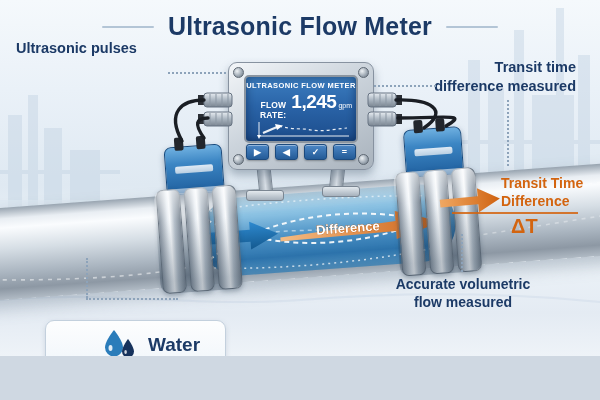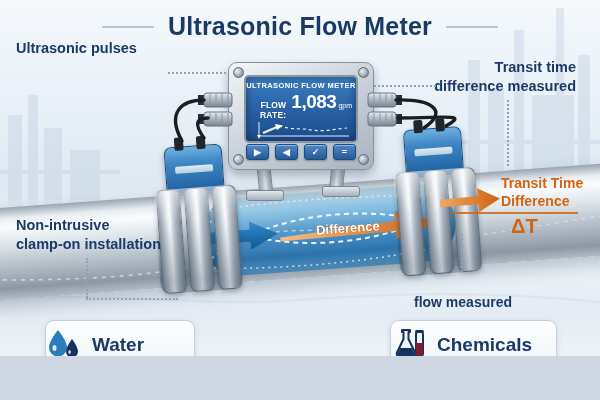--- a/index.html
+++ b/index.html
@@ -78,22 +78,22 @@
   .cables{position:absolute;left:0;top:0;width:600px;height:400px;pointer-events:none;}
   
   .transit-arrow{position:absolute;left:438px;top:186px;width:64px;height:30px;transform:rotate(-5deg);}
   .transit-label{position:absolute;left:501px;top:174px;color:#d3640f;font-weight:bold;font-size:14px;line-height:1.3;}
   .transit-underline{position:absolute;left:452px;top:212px;width:126px;height:2px;background:#d3640f;opacity:.85;}
   .delta-t{position:absolute;left:511px;top:215px;color:#d3640f;font-weight:bold;font-size:20px;}
   
   .card{position:absolute;top:320px;height:48px;border-radius:9px;
     background:linear-gradient(180deg,rgba(255,255,255,.93),rgba(240,246,251,.85));
     border:1.5px solid #c3d0dd;box-shadow:0 2px 5px rgba(120,140,160,.25);
-    display:flex;align-items:center;gap:10px;
-    color:#1c3a66;font-weight:bold;font-size:19px;}
+    display:flex;align-items:center;justify-content:center;gap:10px;
+    color:#1c3a66;font-weight:bold;font-size:19px;padding-left:31px;}
   .card-1{left:45px;width:148px;} .card-2{left:200px;width:183px;} .card-3{left:390px;width:165px;}
 </style>
 </head>
 <body>
 
 <div class="stage">
 
   <svg class="bg-skyline" viewBox="0 0 600 400">
     <g fill="#c3d3e3" opacity="0.45">
       <rect x="8" y="115" width="14" height="115"></rect>
@@ -193,21 +193,21 @@
   <div class="meter">
     <div class="screw" style="left:4px;top:4px;"></div>
     <div class="screw" style="right:4px;top:4px;"></div>
     <div class="screw" style="left:4px;bottom:4px;"></div>
     <div class="screw" style="right:4px;bottom:4px;"></div>
 
     <div class="screen">
       <div class="scr-header">ULTRASONIC FLOW METER</div>
       <div class="scr-row">
         <span class="scr-label">FLOW RATE:</span>
-        <span class="scr-value">1,083</span>
+        <span class="scr-value">1,245</span>
         <span class="scr-unit">gpm</span>
       </div>
       <svg class="scr-chart" viewBox="0 0 100 18" preserveAspectRatio="none">
         <g stroke="#ffffff" fill="none" opacity="0.9">
           <path d="M6,1 V15 M6,15 H96" stroke-width="1"></path>
           <path d="M26,5 C40,9 50,7 58,9 C70,11 82,8 94,7" stroke-width="1.2" stroke-dasharray="3 3"></path>
           <path d="M10,12 L24,6" stroke-width="2.2"></path>
         </g>
         <polygon points="22,3 30,4.5 24,9" fill="#ffffff"></polygon>
         <polygon points="4,14 8,14 6,18" fill="#ffffff"></polygon>
@@ -267,29 +267,25 @@
   </div>
   <div class="dot-h" style="left:168px;top:72px;width:58px;"></div>
 
   <div class="ann ann-tr">
     <span>Transit time</span><br>
     <span>difference measured</span>
   </div>
   <div class="dot-h" style="left:374px;top:85px;width:62px;"></div>
   <div class="dot-v" style="left:507px;top:100px;height:66px;"></div>
 
-  <div class="ann ann-ml">
-    <span>Non-intrusive</span><br>
-    <span>clamp-on installation</span>
-  </div>
   <div class="dot-v" style="left:86px;top:258px;height:40px;"></div>
   <div class="dot-h" style="left:86px;top:298px;width:92px;"></div>
 
   <div class="ann ann-br">
-    <br>
+    <span>Accurate volumetric</span><br>
     <span>flow measured</span>
   </div>
   <div class="dot-v" style="left:461px;top:234px;height:38px;"></div>
 
   <svg class="transit-arrow" viewBox="0 0 64 30">
     <defs>
       <linearGradient id="gradOr2" x1="0" y1="0" x2="1" y2="0">
         <stop offset="0" stop-color="#f0a863"></stop>
           <stop offset="1" stop-color="#cf6210"></stop>
       </linearGradient>
@@ -307,24 +303,14 @@
     <svg width="36" height="34" viewBox="0 0 36 34">
       <path d="M12,2 C12,2 3,13 3,19.5 a9,9 0 0 0 18,0 C21,13 12,2 12,2 Z" fill="#2a7cba"></path>
       <ellipse cx="8.5" cy="20" rx="2" ry="3" fill="#ffffff" opacity="0.85"></ellipse>
       <path d="M26,11 C26,11 20,19 20,23.5 a6,6 0 0 0 12,0 C32,19 26,11 26,11 Z" fill="#16325c"></path>
       <ellipse cx="23.6" cy="24" rx="1.3" ry="2" fill="#ffffff" opacity="0.8"></ellipse>
     </svg>
     <span>Water</span>
   </div>
 
 
-  <div class="card card-3">
-    <svg width="36" height="34" viewBox="0 0 36 34">
-      <path d="M11,2 h8 v2 h-1.5 v7 l6.5,13.5 a2.8,2.8 0 0 1 -2.5,4 H8.5 A2.8,2.8 0 0 1 6,24.5 L12.5,11 V4 H11 Z" fill="#eef4f9" stroke="#16325c" stroke-width="2" stroke-linejoin="round"></path>
-      <path d="M9.2,20 h11.6 l3,6.2 a1.4,1.4 0 0 1 -1.3,2 H7.5 a1.4,1.4 0 0 1 -1.3,-2 Z" fill="#16325c"></path>
-      <rect x="25" y="3" width="7" height="26" rx="3.5" fill="#eef4f9" stroke="#16325c" stroke-width="2"></rect>
-      <path d="M25,15 h7 v10.5 a3.5,3.5 0 0 1 -7,0 Z" fill="#7f1d2d"></path>
-      <rect x="24" y="2" width="9" height="3" rx="1.5" fill="#16325c"></rect>
-    </svg>
-    <span>Chemicals</span>
-  </div>
 
 </div>
 
 </body></html>

